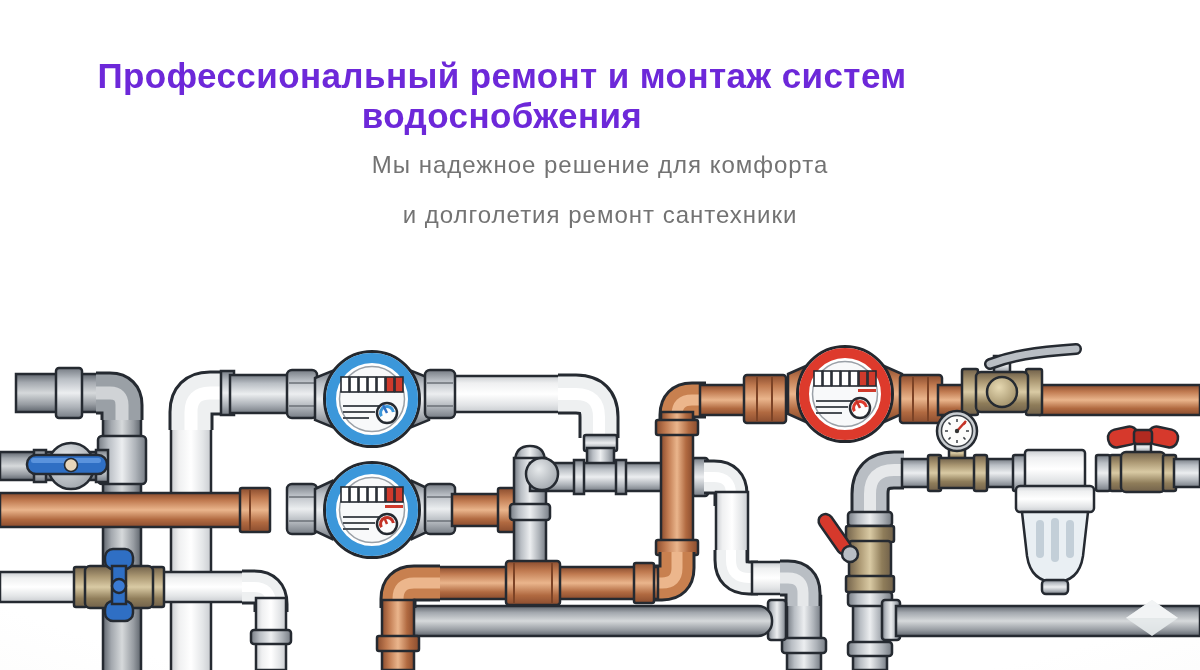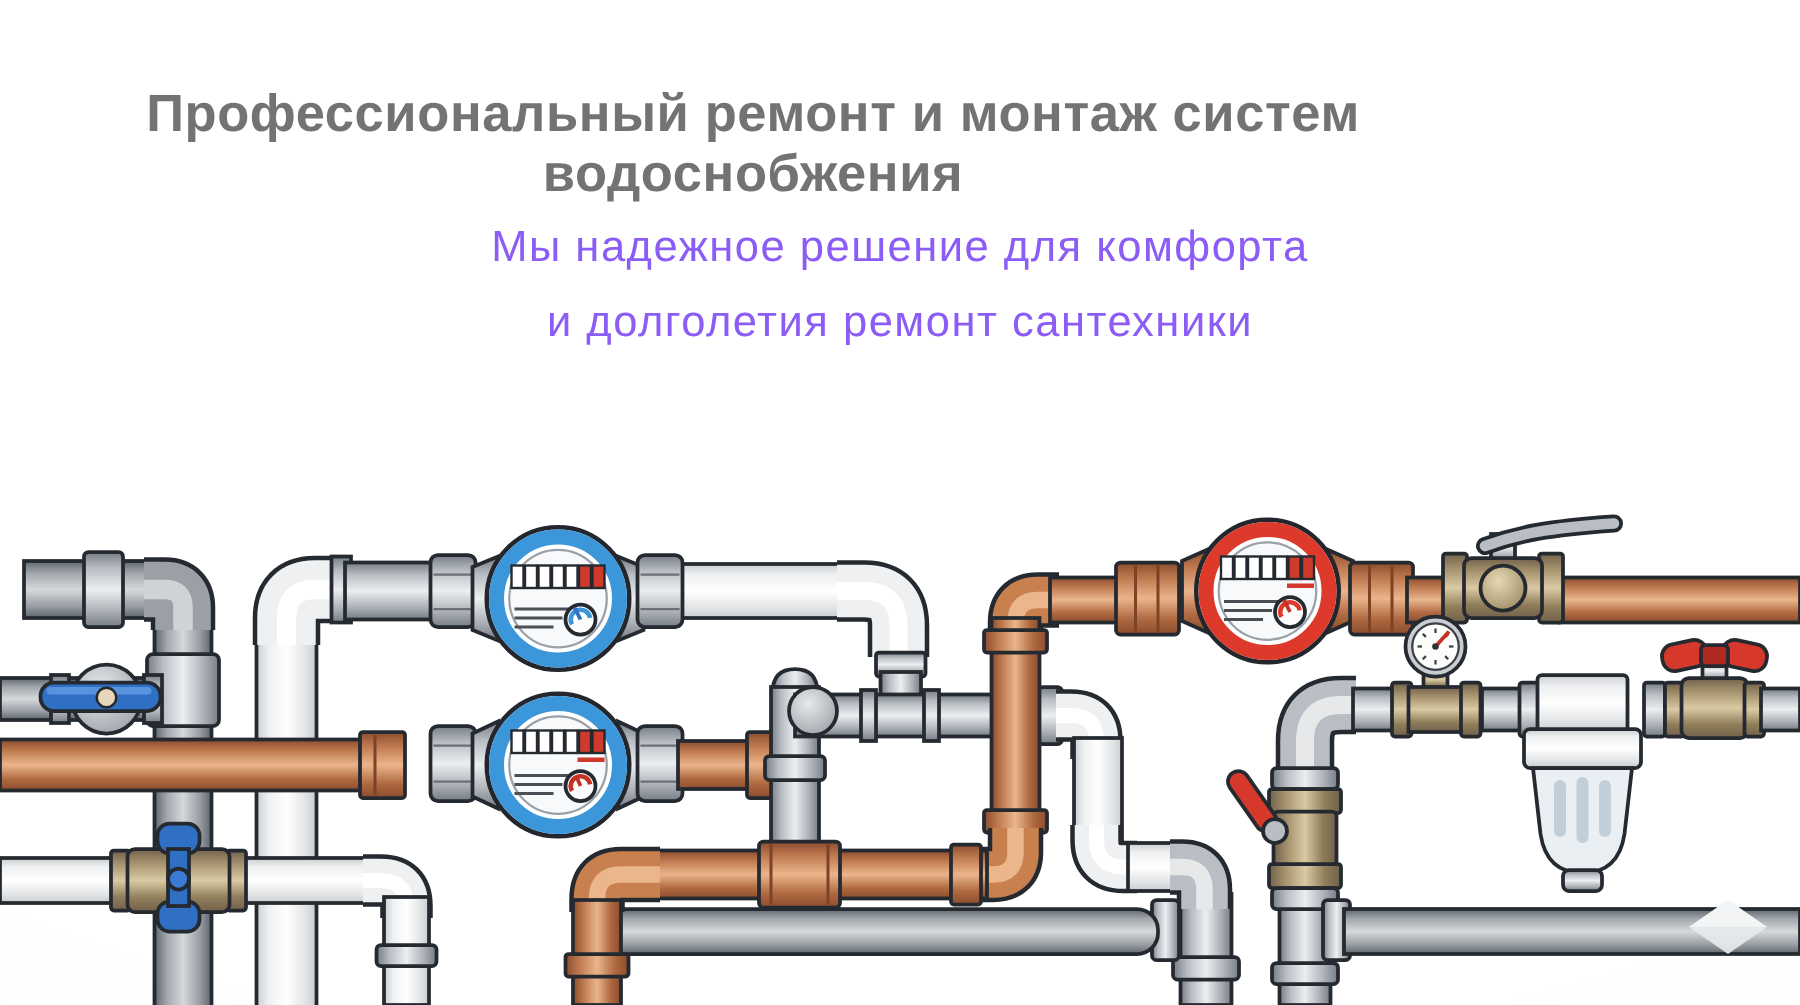--- a/index.html
+++ b/index.html
@@ -1,23 +1,23 @@
 <!DOCTYPE html>
 <html><head>
 <meta charset="utf-8">
 <style>
   html,body{margin:0;padding:0;}
   body{width:1200px;height:670px;overflow:hidden;
        font-family:"Liberation Sans","DejaVu Sans",sans-serif;
        background:radial-gradient(ellipse 140% 120% at 50% 40%, #ffffff 55%, #f1f1ef 100%);}
   .stage{position:relative;width:1200px;height:670px;}
   .headline{position:absolute;top:56px;left:0;width:1004px;text-align:center;
-            font-size:35px;font-weight:700;color:#737373;letter-spacing:.4px;}
+            font-size:35px;font-weight:700;color:#6d28d9;letter-spacing:.4px;}
   .subtitle{position:absolute;top:140px;left:0;width:1200px;text-align:center;
-            font-size:29px;font-weight:400;color:#8b5cf6;letter-spacing:1px;line-height:50px;}
+            font-size:24px;font-weight:400;color:#737373;letter-spacing:1px;line-height:50px;}
   svg{position:absolute;left:0;top:0;}
   .o{stroke:#252a31;stroke-width:2.5;}
   .thin{stroke:#252a31;stroke-width:1.6;}
 </style>
 </head>
 <body>
 
 <div class="stage">
 
 <svg width="1200" height="670" viewBox="0 0 1200 670">

